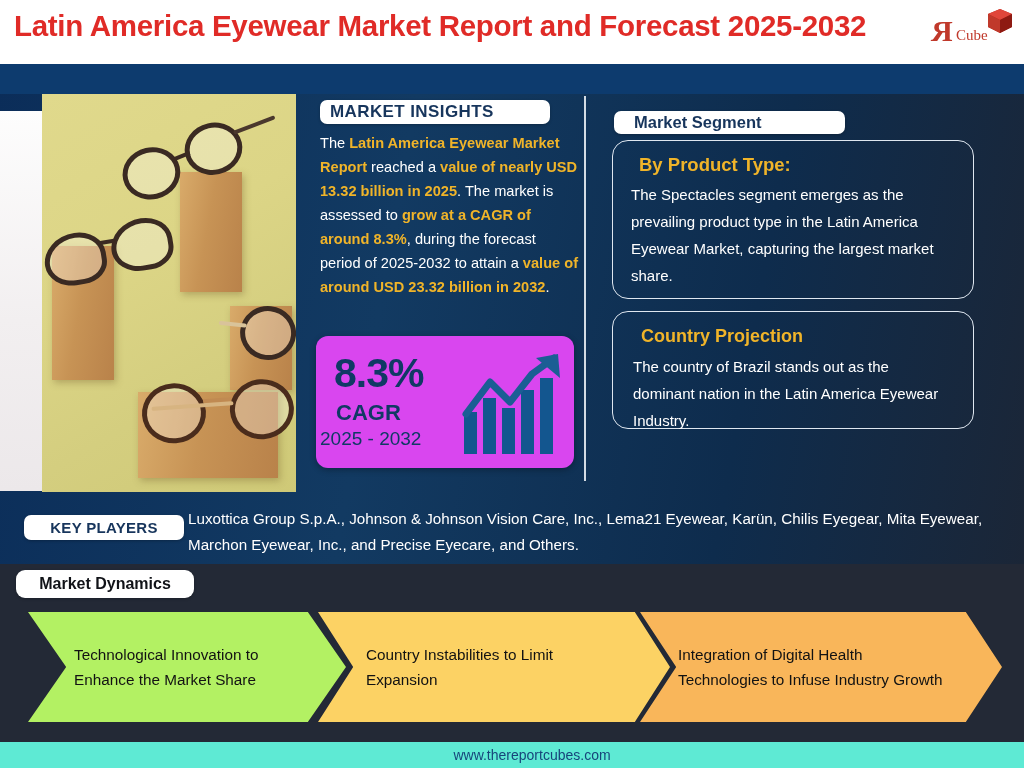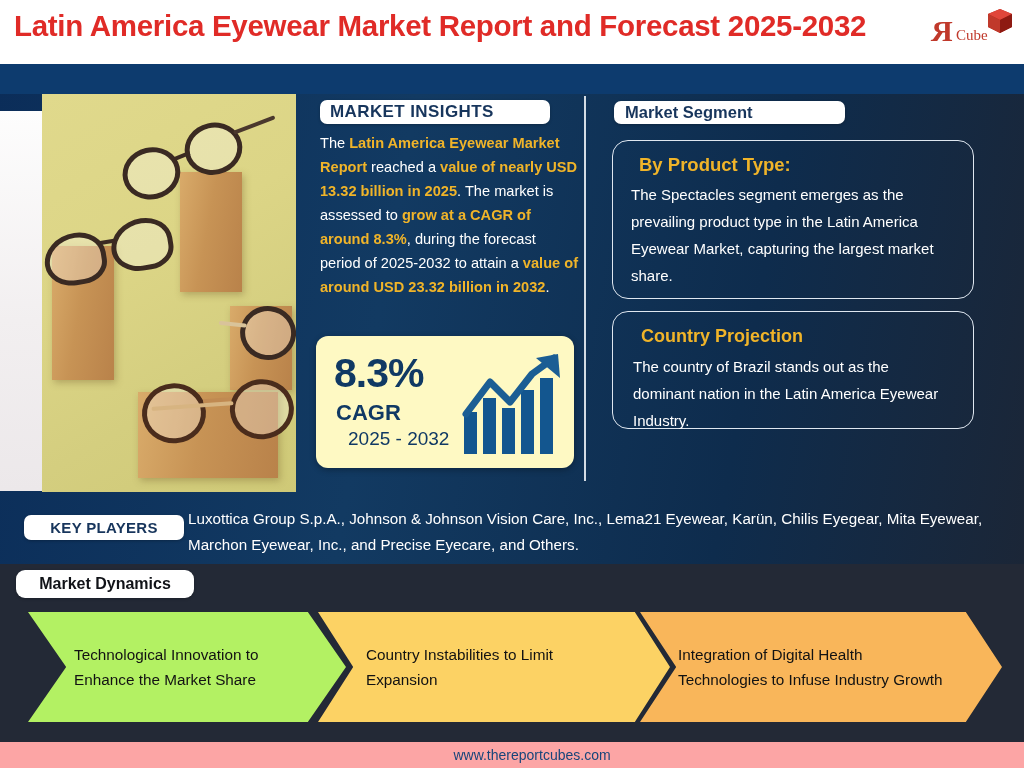--- a/index.html
+++ b/index.html
@@ -137,26 +137,26 @@
   #pill-insights {
     left: 320px; top: 100px;
     width: 230px; height: 24px;
     color: #17355c;
     font-size: 17px;
     letter-spacing: .4px;
     justify-content: flex-start;
     padding-left: 10px;
   }
   #pill-segment {
-    left: 614px; top: 101px;
+    left: 614px; top: 111px;
     width: 231px; height: 23px;
     color: #17355c;
     font-size: 16.5px;
     justify-content: flex-start;
-    padding-left: 11px;
+    padding-left: 20px;
   }
   #pill-keyplayers {
     left: 24px; top: 515px;
     width: 160px; height: 25px;
     color: #17355c;
     font-size: 15px;
     letter-spacing: .3px;
   }
   #pill-dynamics {
     left: 16px; top: 570px;
@@ -183,42 +183,42 @@
     width: 2px; height: 385px;
     background: #e9eef4;
     opacity: .9;
   }
 
   
   .cagr-card {
     position: absolute;
     left: 316px; top: 336px;
     width: 258px; height: 132px;
-    background: #fef9c3;
+    background: #d946ef;
     border-radius: 12px;
     box-shadow: 0 2px 6px rgba(0,0,0,.3);
   }
   .cagr-pct {
     position: absolute;
     left: 18px; top: 14px;
     font-size: 41px;
     font-weight: bold;
     color: #103964;
     letter-spacing: -1px;
   }
   .cagr-word {
     position: absolute;
     left: 20px; top: 64px;
     font-size: 22px;
     font-weight: bold;
     color: #103964;
   }
   .cagr-years {
     position: absolute;
-    left: 32px; top: 92px;
+    left: 4px; top: 92px;
     font-size: 19px;
     color: #103964;
   }
   .cagr-chart {
     position: absolute;
     left: 146px; top: 16px;
     width: 104px; height: 104px;
   }
 
   
@@ -264,21 +264,21 @@
   .bottom-panel {
     position: absolute;
     left: 0; top: 564px;
     width: 1024px; height: 178px;
     background: #232936;
   }
   .footer-bar {
     position: absolute;
     left: 0; top: 742px;
     width: 1024px; height: 26px;
-    background: #fca5a5;
+    background: #5eead4;
     display: flex;
     align-items: center;
     justify-content: center;
     padding-left: 40px;
   }
   .footer-link {
     color: #17457a;
     font-size: 14px;
   }
 

